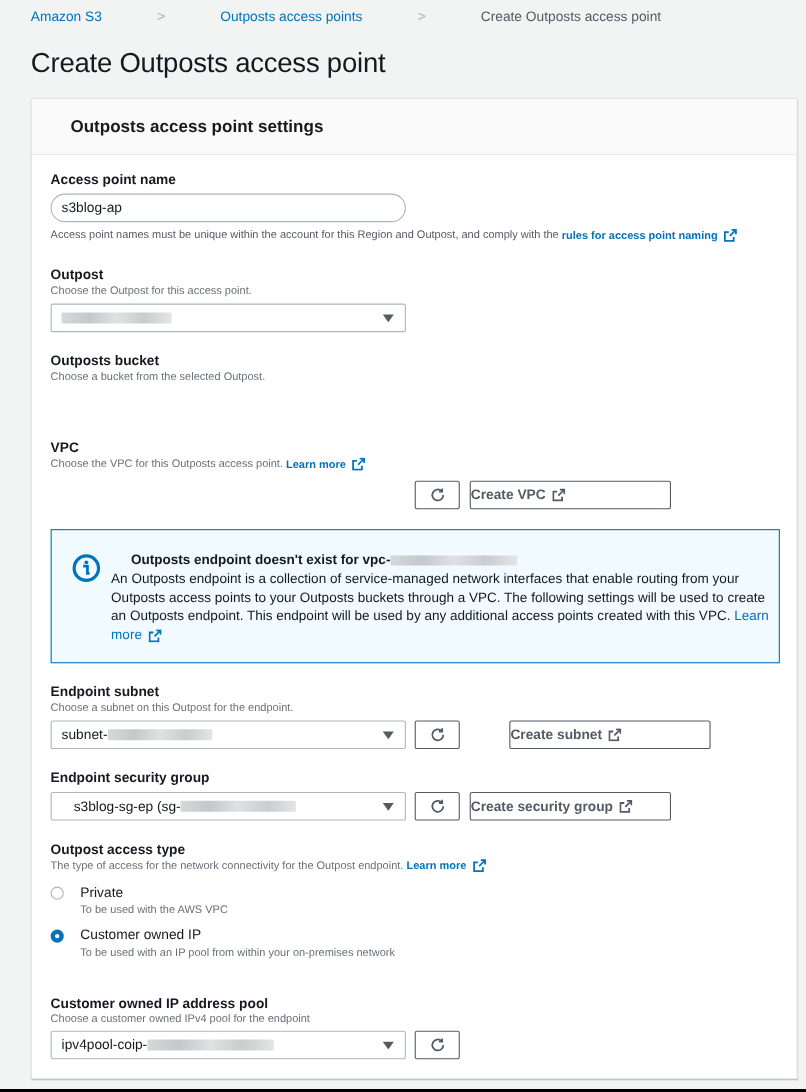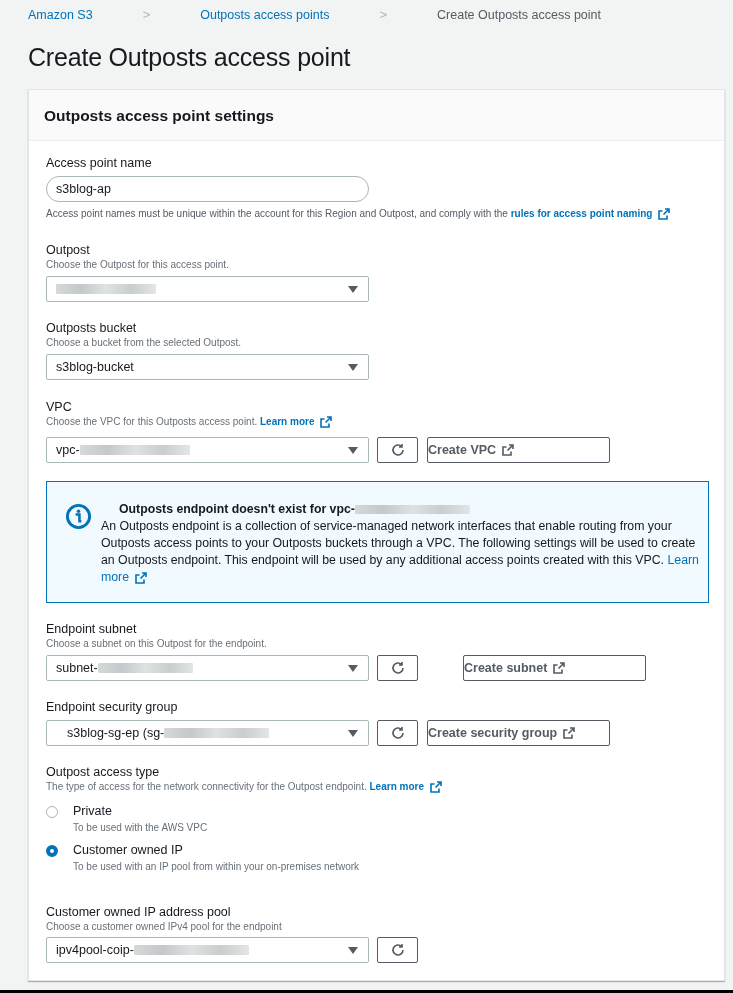--- a/index.html
+++ b/index.html
@@ -19,26 +19,26 @@
 
   .page-title { position: absolute; left: 28px; top: 43px; font-size: 25px; font-weight: 400; color: #16191f; letter-spacing: -0.2px; }
 
   .panel {
     position: absolute; left: 28px; top: 89px; width: 697px; height: 892px;
     background: #fff; border: 1px solid #e3e4e4;
     box-shadow: 0 1px 1px rgba(0,28,36,0.3);
   }
   .panel-header {
     height: 51px; background: #fafafa; border-bottom: 1px solid #eaeded;
-    padding: 17px 0 0 15px;
+    padding: 17px 0 0 35px;
   }
   .panel-header h2 { font-size: 15.5px; font-weight: 700; color: #16191f; }
 
   .field { position: absolute; left: 17px; }
-  .label { font-size: 12.5px; color: #16191f; }
+  .label { font-size: 12.5px; color: #16191f; font-weight: bold; }
   .desc { font-size: 10px; color: #687078; margin-top: 2px; }
   .desc a, .hint a { color: #0073bb; font-weight: 700; text-decoration: none; }
   .hint { font-size: 10px; color: #545b64; }
 
   .input, .select {
     position: absolute; height: 26px; border: 1px solid #aab7b8; border-radius: 2px;
     background: #fff; font-size: 12.5px; color: #16191f; padding: 0 9px;
     display: flex; align-items: center;
   }
   .select .caret {
@@ -106,35 +106,26 @@
   </div>
   <div class="select" style="left:17px; top:186px; width:323px;">
     <span class="blur" style="width:100px;"></span>
     <span class="caret"></span>
   </div>
 
   <div class="field" style="top:231px;">
     <div class="label">Outposts bucket</div>
     <div class="desc">Choose a bucket from the selected Outpost.</div>
   </div>
-  <div class="select" style="left:17px; top:264px; width:323px;">
-    <span>s3blog-bucket</span>
-    <span class="caret"></span>
-  </div>
 
   <div class="field" style="top:310px;">
     <div class="label">VPC</div>
     <div class="desc"><span>Choose the VPC for this Outposts access point. </span><a href="#"><span>Learn more</span><svg class="ext" width="12" height="12" viewBox="0 0 12 12">
             <path d="M7 1h4v4M11 1L5.5 6.5M9 7.5V11H1V3h3.5" fill="none" stroke="#0073bb" stroke-width="1.6"></path>
           </svg></a></div>
-  </div>
-  <div class="select" style="left:17px; top:347px; width:323px;">
-    <span>vpc-</span>
-      <span class="blur" style="width:110px;"></span>
-    <span class="caret"></span>
   </div>
   <div class="icon-btn" style="left:348px; top:347px;">
     <svg width="14" height="14" viewBox="0 0 14 14">
         <path d="M12 7a5 5 0 1 1-1.5-3.6M11 1v3H8" fill="none" stroke="#545b64" stroke-width="1.6"></path>
       </svg>
   </div>
   <div class="btn" style="left:398px; top:347px; width:183px;">
     <span>Create VPC</span>
     <svg class="ext" width="12" height="12" viewBox="0 0 12 12">
         <path d="M7 1h4v4M11 1L5.5 6.5M9 7.5V11H1V3h3.5" fill="none" stroke="#545b64" stroke-width="1.6"></path>

